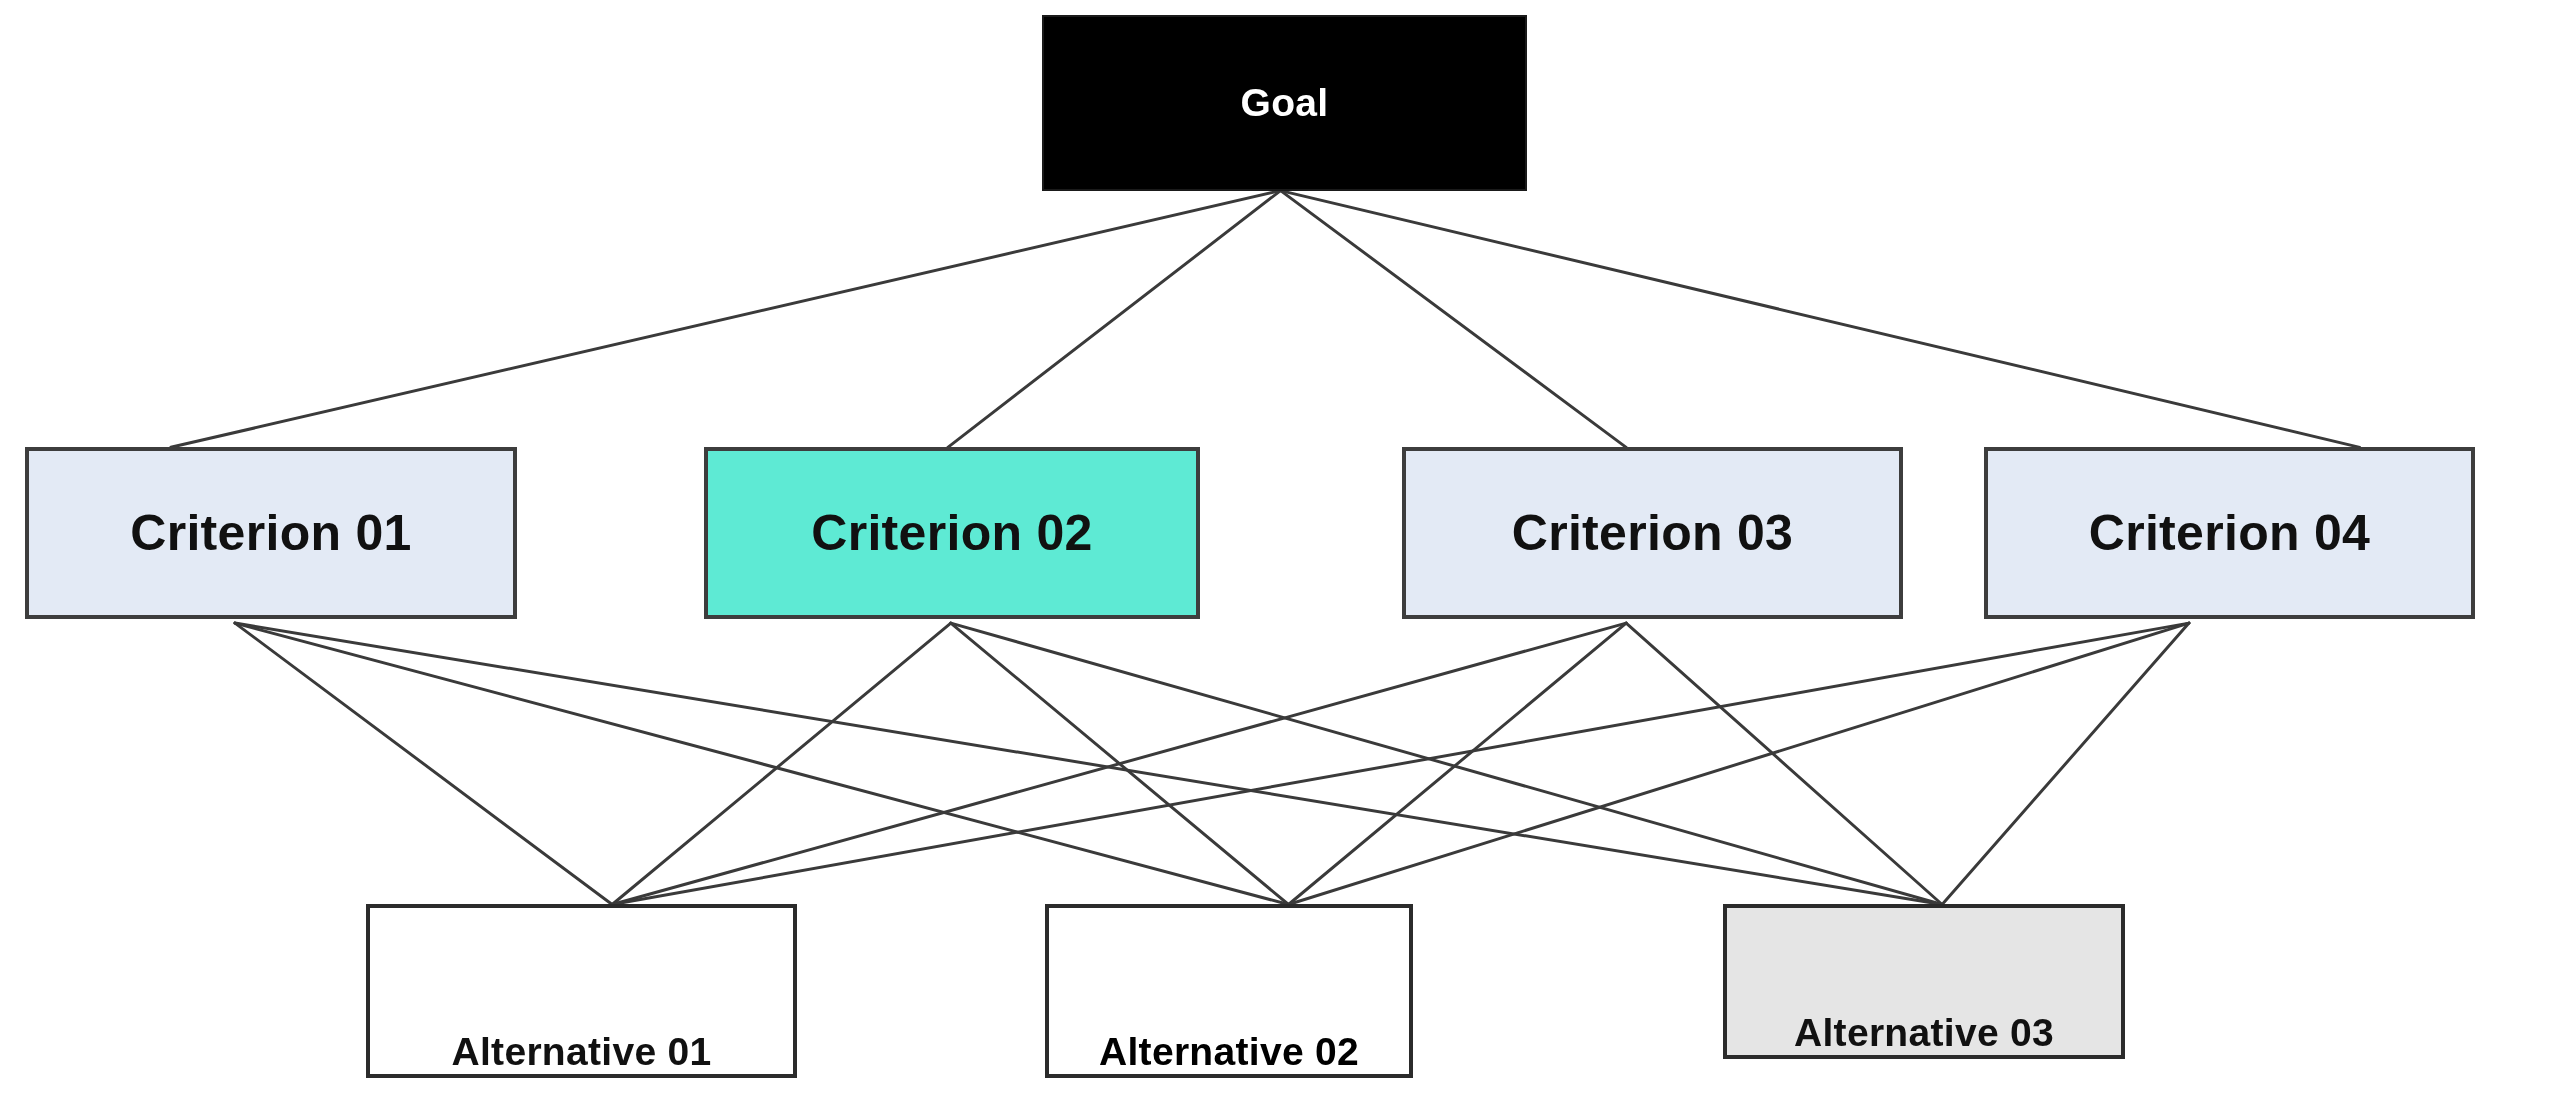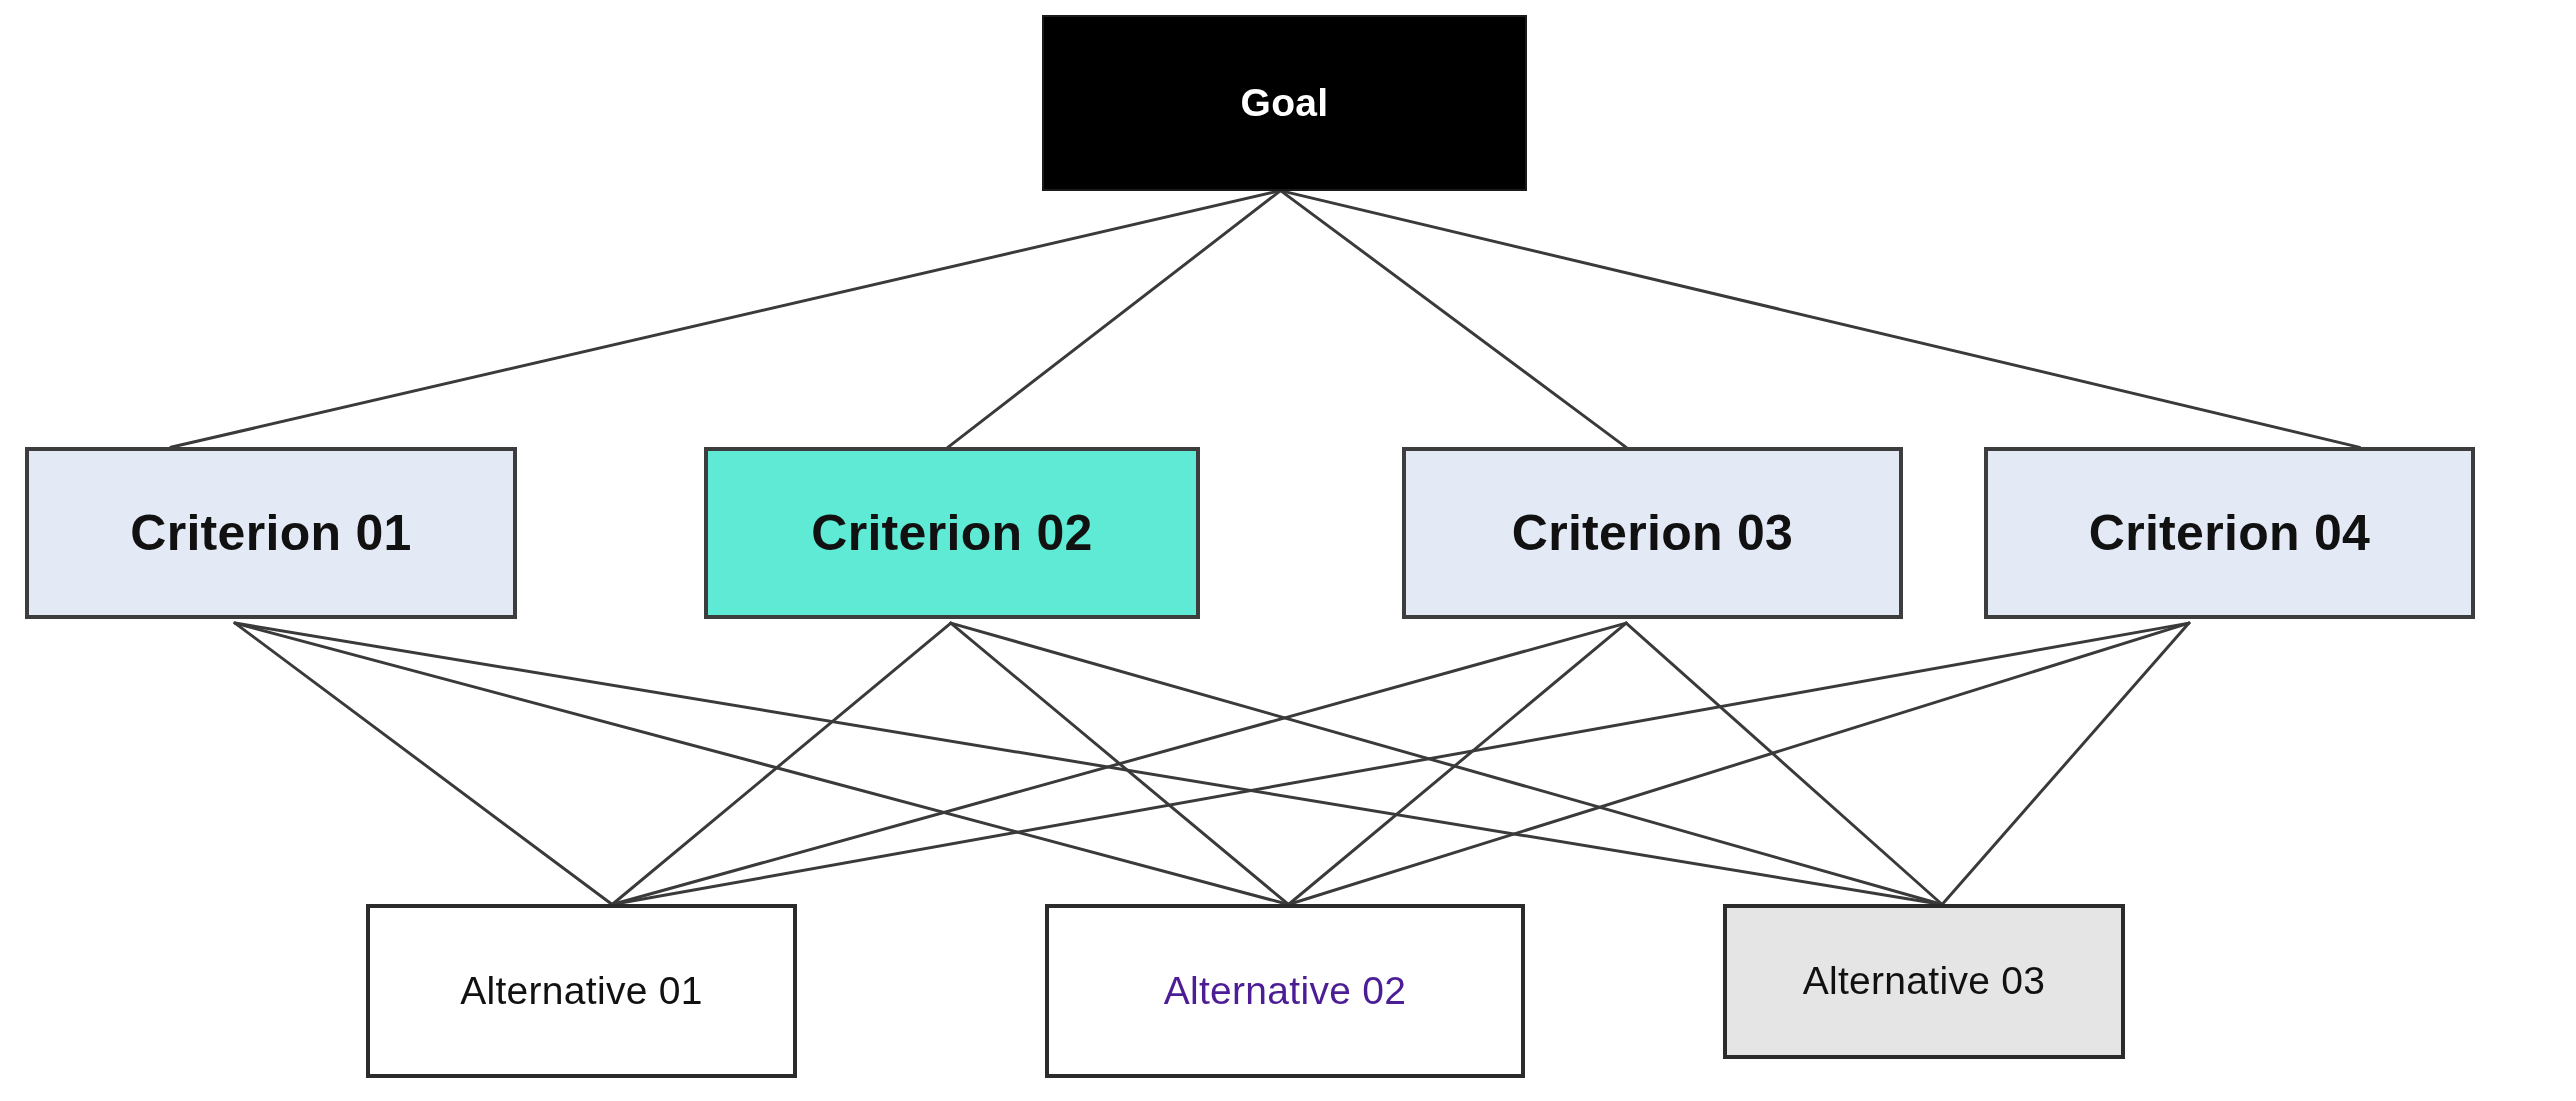--- a/index.html
+++ b/index.html
@@ -49,22 +49,23 @@
     background: #e3eaf5;
     border: 4px solid #3d3d3d;
     color: #111111;
     font-weight: bold;
     font-size: 50px;
   }
   .node-alternative {
     background: #ffffff;
     border: 4px solid #2b2b2b;
     color: #111111;
-    font-weight: normal;
+    font-weight: bold;
     font-size: 39px;
+    align-items: flex-end;
   }
   .node-label {
     display: block;
     line-height: 1.1;
     white-space: nowrap;
   }
 </style>
 </head>
 <body>
 
@@ -108,21 +109,21 @@
         <span class="node-label">Criterion 03</span>
       </div>
       <div class="node node-criterion" style="left: 1984px; top: 447px; width: 491px; height: 172px; background: rgb(227, 234, 245); color: rgb(17, 17, 17); border-color: rgb(61, 61, 61);">
         <span class="node-label">Criterion 04</span>
       </div>
     </div>
   <div id="alternatives-layer">
       <div class="node node-alternative" style="left: 366px; top: 904px; width: 431px; height: 174px; background: rgb(255, 255, 255); color: rgb(17, 17, 17); border-color: rgb(43, 43, 43);">
         <span class="node-label">Alternative 01</span>
       </div>
-      <div class="node node-alternative" style="left: 1045px; top: 904px; width: 480px; height: 174px; background: rgb(255, 255, 255); color: #4c1d95; border-color: rgb(43, 43, 43);">
+      <div class="node node-alternative" style="left: 1045px; top: 904px; width: 368px; height: 174px; background: rgb(255, 255, 255); color: #000000; border-color: rgb(43, 43, 43);">
         <span class="node-label">Alternative 02</span>
       </div>
       <div class="node node-alternative" style="left: 1723px; top: 904px; width: 402px; height: 155px; background: #e5e5e5; color: rgb(17, 17, 17); border-color: rgb(43, 43, 43);">
         <span class="node-label">Alternative 03</span>
       </div>
     </div>
 
 </div>
 
 

